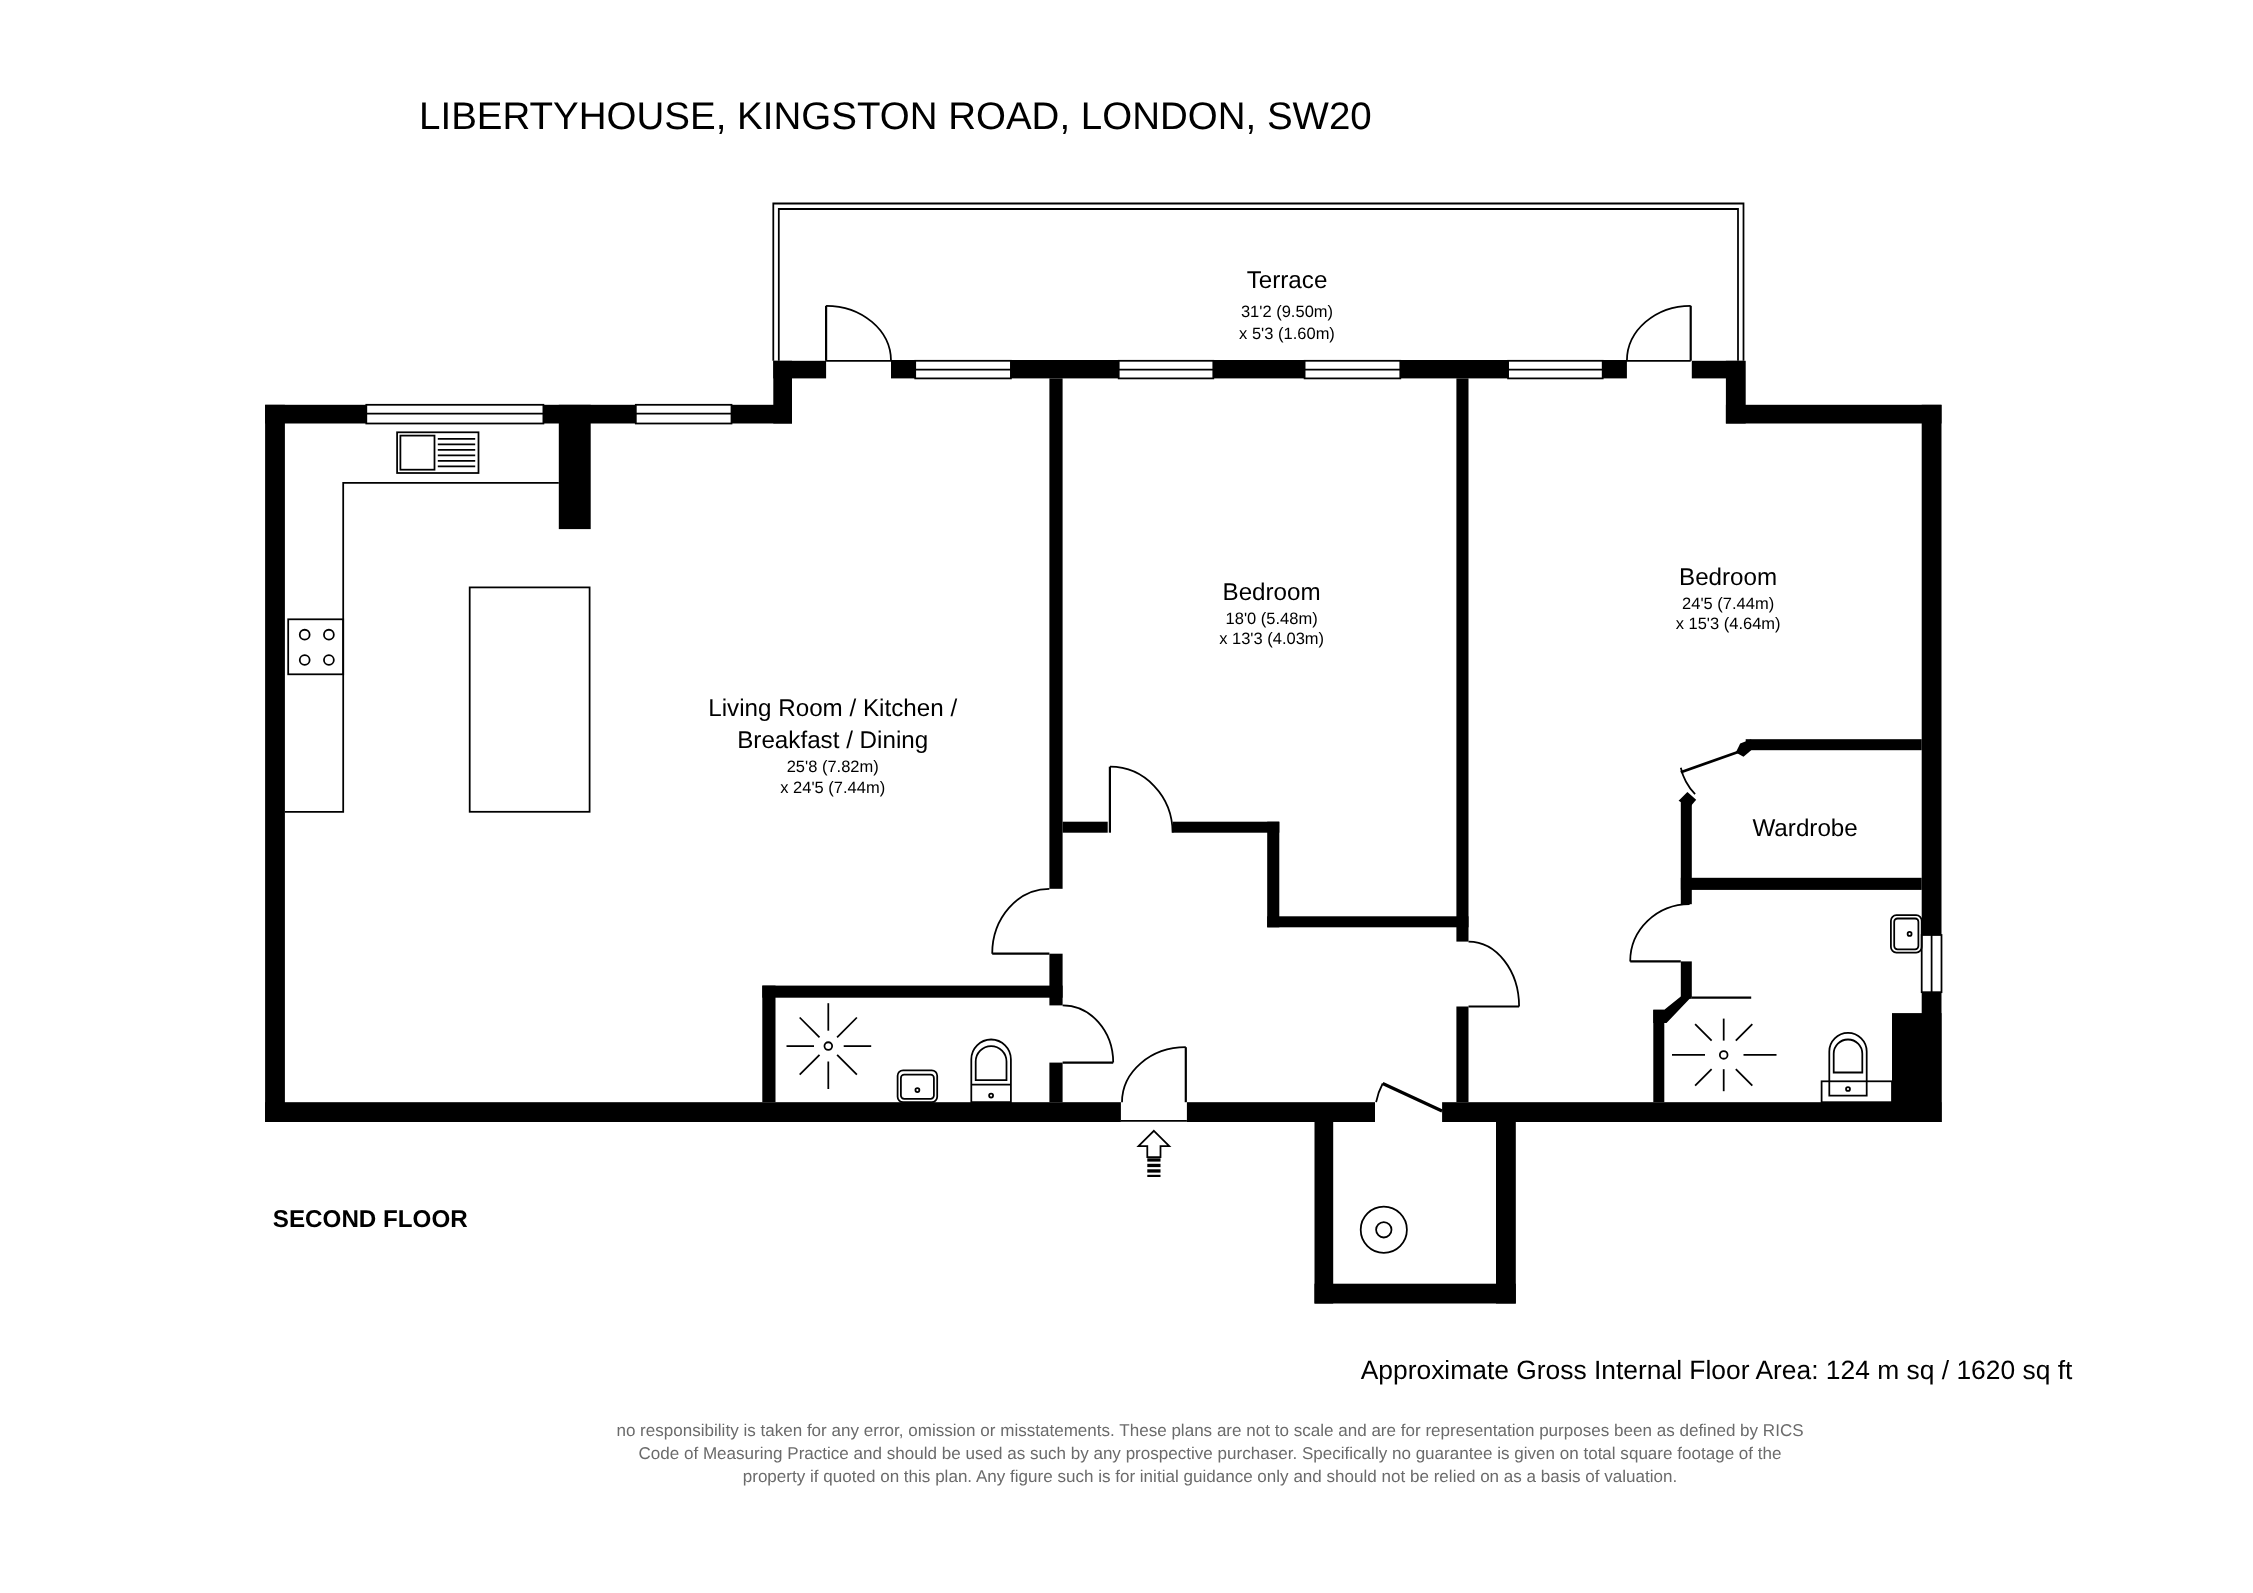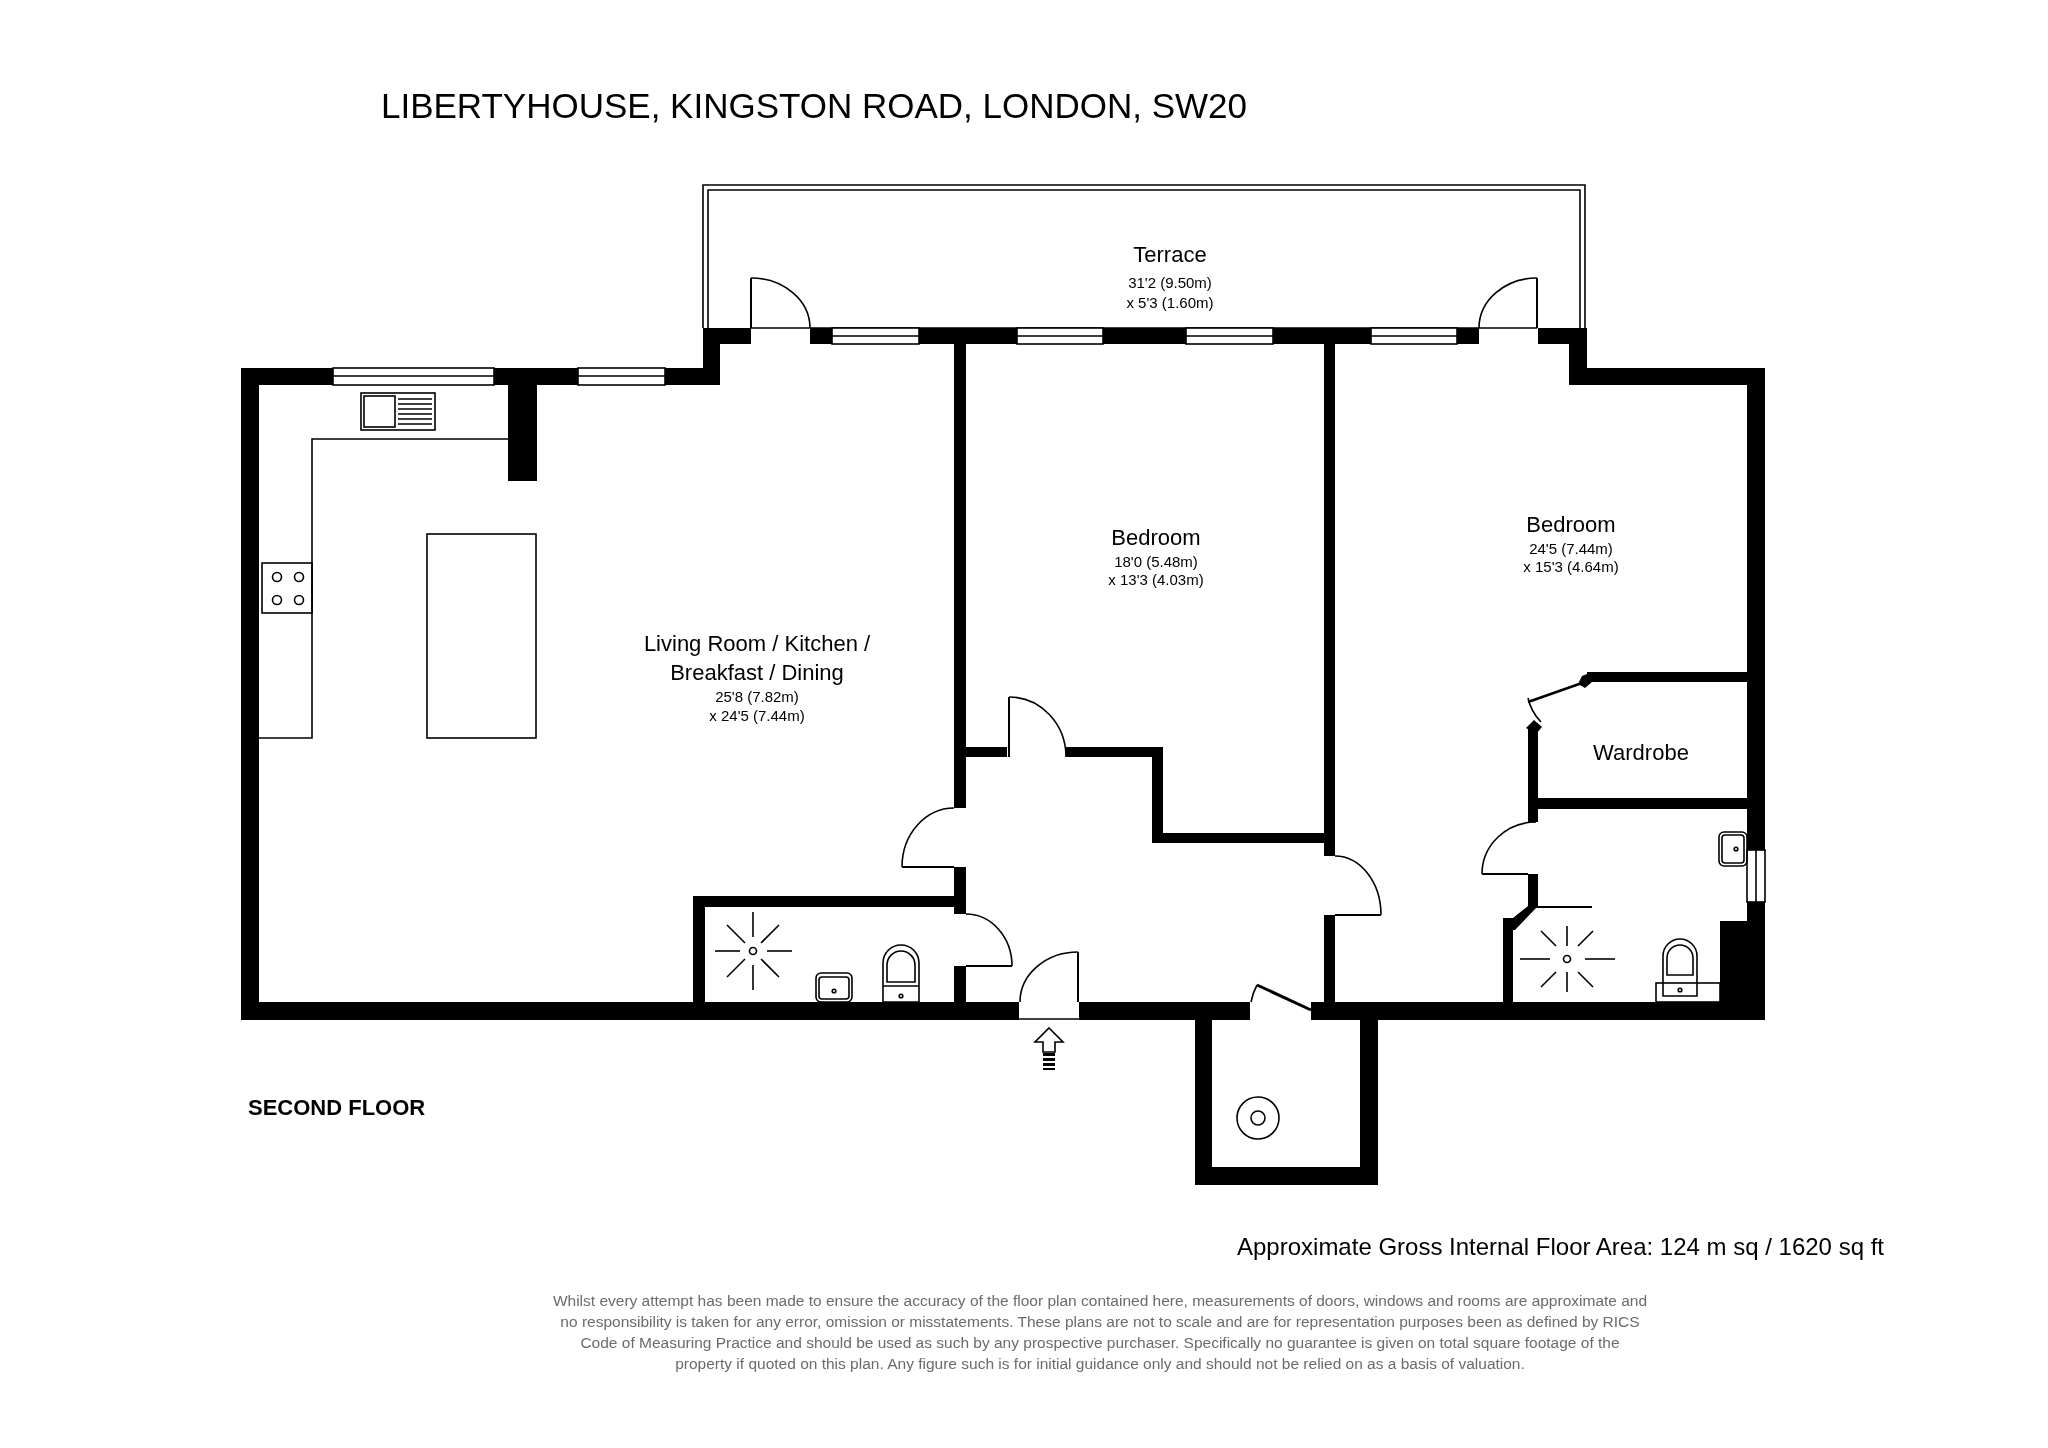--- a/index.html
+++ b/index.html
@@ -287,17 +287,16 @@
   </g>
   <g>
     <text class="lbl room-title" x="1641" y="760">Wardrobe</text>
   </g>
 </svg>
 
 <div class="floor-label">SECOND FLOOR</div>
 <div class="area">Approximate Gross Internal Floor Area: 124 m sq / 1620 sq ft</div>
 
 <div class="disclaimer">
-  <div>Whilst every attempt has been made to ensure the accuracy of the floor plan contained here, measurements of doors, windows and rooms are approximate and</div>
   <div>no responsibility is taken for any error, omission or misstatements. These plans are not to scale and are for representation purposes been as defined by RICS</div>
   <div>Code of Measuring Practice and should be used as such by any prospective purchaser. Specifically no guarantee is given on total square footage of the</div>
   <div>property if quoted on this plan. Any figure such is for initial guidance only and should not be relied on as a basis of valuation.</div>
 </div>
 
 </body></html>

